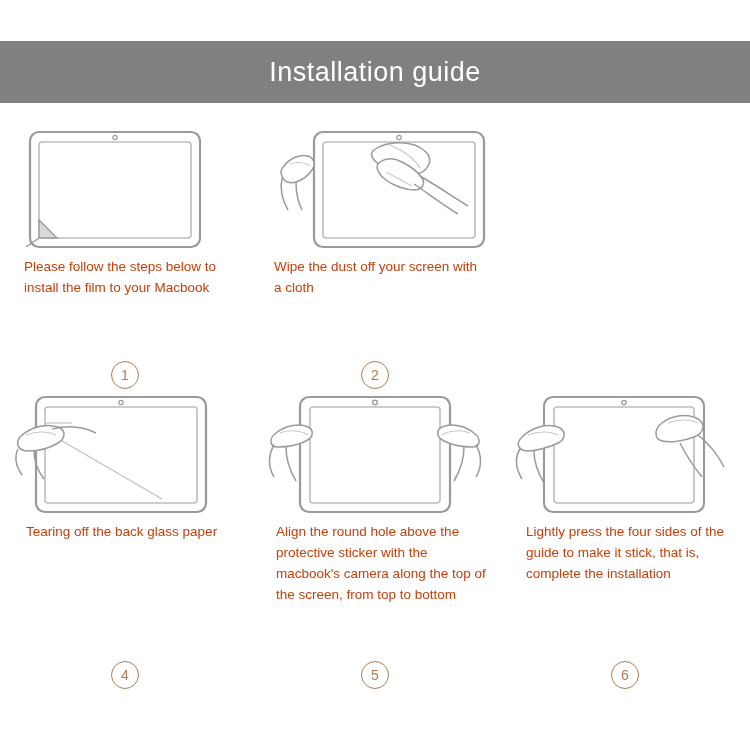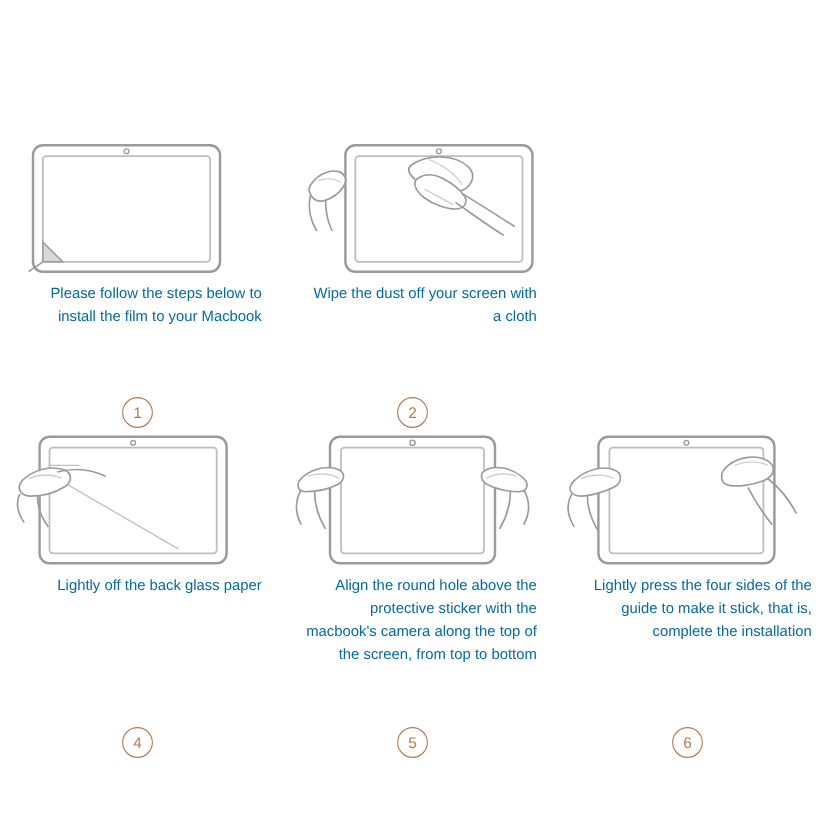--- a/index.html
+++ b/index.html
@@ -61,25 +61,24 @@
   .art {
     width: 226px;
     height: 122px;
     position: relative;
   }
   .art svg { display: block; }
   .caption {
     width: 100%;
     font-size: 13.5px;
     line-height: 21px;
-    color: #0369a1;
+    color: #c2410c;
     padding-left: 12px;
     box-sizing: border-box;
     margin-top: 6px;
-    text-align: right;
   }
   .row2 .caption { padding-left: 14px; }
   .numwrap {
     margin-top: auto;
     width: 100%;
     display: flex;
     justify-content: center;
     padding-bottom: 4px;
   }
   .num {
@@ -94,20 +93,23 @@
     justify-content: center;
     line-height: 1;
   }
   .row-wrap { display: flex; width: 750px; }
 </style>
 </head>
 <body>
 
 <div class="page">
 
+  <div class="header">
+    <div class="header-title">Installation guide</div>
+  </div>
 
   <div class="grid">
 
     <div class="row-wrap row1">
 
       <div class="cell">
         <div class="art">
           <svg width="226" height="122" viewBox="0 0 226 122">
             <rect x="18" y="4" width="170" height="115" rx="9" ry="9" fill="#ffffff" stroke="#9a9a9a" stroke-width="2.2"></rect>
             <rect x="27" y="14" width="152" height="96" rx="3" ry="3" fill="#ffffff" stroke="#bdbdbd" stroke-width="1.6"></rect>
@@ -164,21 +166,21 @@
             <path d="M33 38 L150 106" fill="none" stroke="#c0c0c0" stroke-width="1.2"></path>
             <path d="M33 30 L60 30" fill="none" stroke="#c0c0c0" stroke-width="1.2"></path>
 
             <path d="M8 44 C18 34 34 30 46 34 C54 37 54 45 46 50 C38 55 26 58 16 58 C8 58 2 52 8 44 Z" fill="#ffffff" stroke="#9a9a9a" stroke-width="1.5"></path>
             <path d="M6 56 C2 64 4 74 10 82" fill="none" stroke="#9a9a9a" stroke-width="1.5"></path>
             <path d="M22 58 C22 68 26 78 32 86" fill="none" stroke="#9a9a9a" stroke-width="1.5"></path>
             <path d="M14 42 C24 38 36 38 44 42" fill="none" stroke="#c8c8c8" stroke-width="1.1"></path>
             <path d="M40 36 C56 32 72 34 84 40" fill="none" stroke="#9a9a9a" stroke-width="1.4"></path>
           </svg>
         </div>
-        <div class="caption">Lightly off the back glass paper</div>
+        <div class="caption">Tearing off the back glass paper</div>
         <div class="numwrap">
           <div class="num">4</div>
         </div>
       </div>
 
       <div class="cell">
         <div class="art">
           <svg width="226" height="122" viewBox="0 0 226 122">
             <rect x="38" y="4" width="150" height="115" rx="9" ry="9" fill="#ffffff" stroke="#9a9a9a" stroke-width="2.2"></rect>
             <rect x="48" y="14" width="130" height="96" rx="3" ry="3" fill="#ffffff" stroke="#bdbdbd" stroke-width="1.6"></rect>

